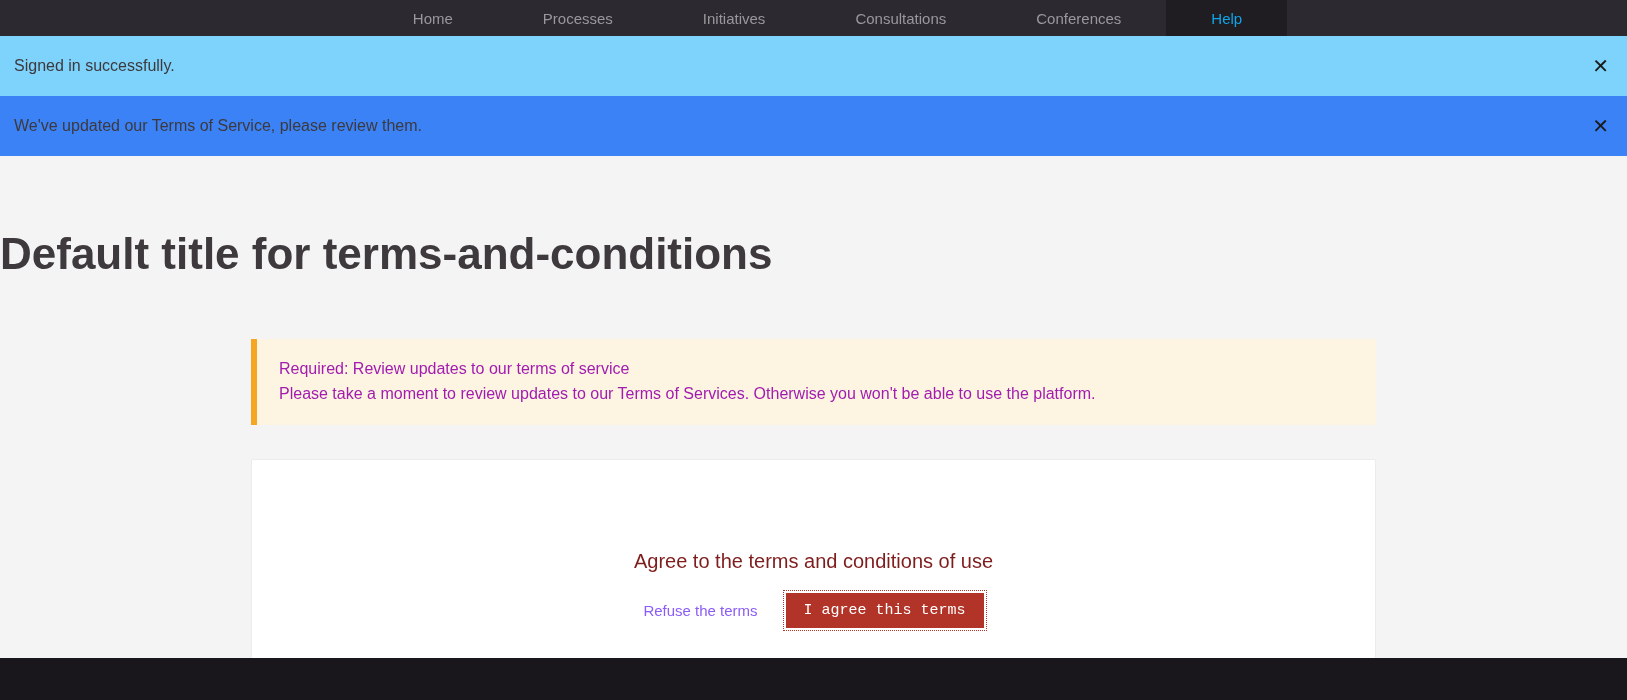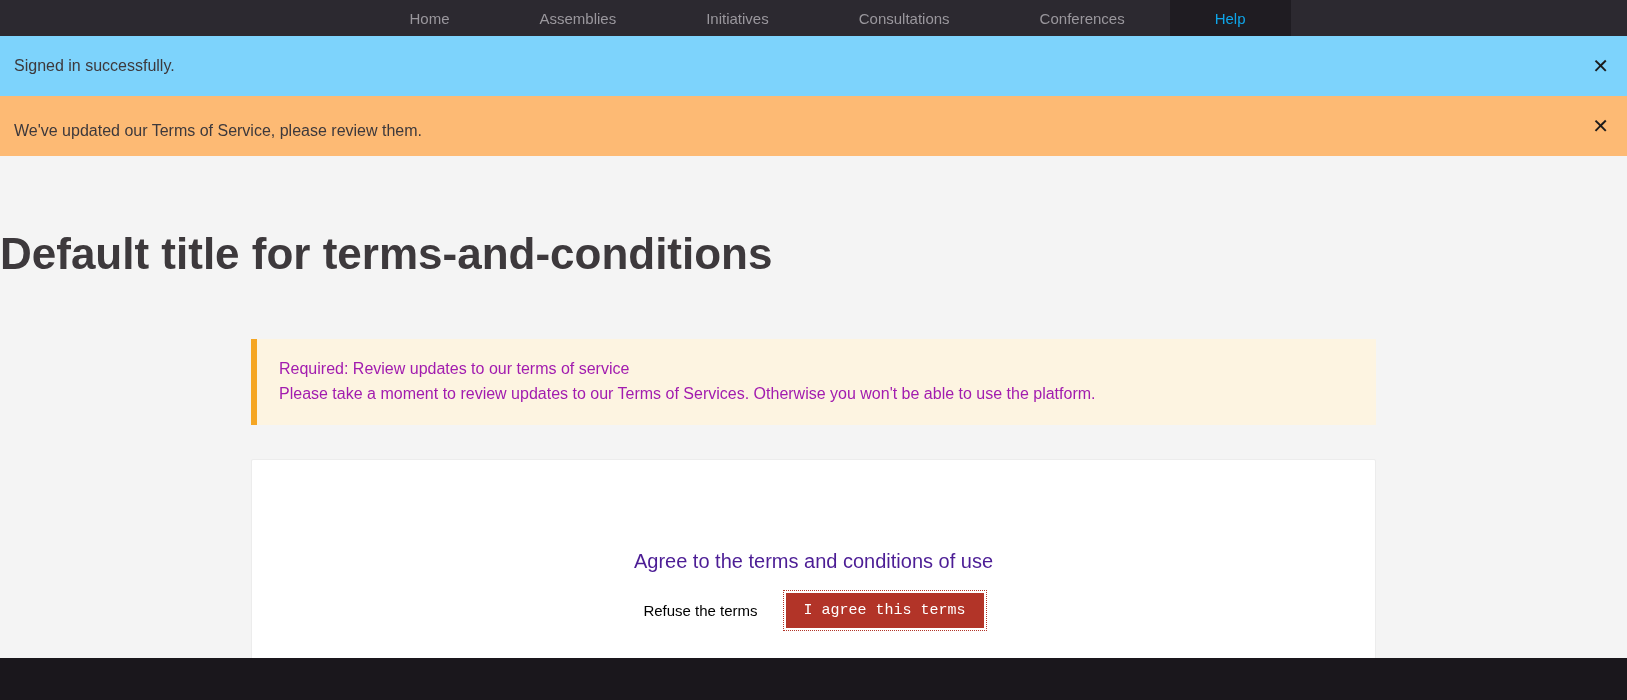--- a/index.html
+++ b/index.html
@@ -40,21 +40,21 @@
 
   
   .flash {
     display: flex;
     align-items: center;
     justify-content: space-between;
     padding: 16px 14px 16px 14px;
     font-size: 16px;
   }
   .flash.success { background: #7dd3fc; color: #3d393c; justify-content: space-between; }
-  .flash.info    { background: #fdba74; color: #3d393c; align-items: flex-end; }
+  .flash.info    { background: #3b82f6; color: #3d393c; }
   .flash .close-icon {
     font-size: 20px;
     line-height: 1;
     cursor: pointer;
     padding: 4px;
     color: #1b1b1b;
   }
 
   
   main { padding: 55px 0 40px 0; }
@@ -86,31 +86,31 @@
   
   .card {
     background: #ffffff;
     border: 1px solid #ececec;
     border-radius: 2px;
     padding: 90px 40px 36px 40px;
     text-align: center;
   }
   .card-heading {
     font-size: 20px;
-    color: #4c1d95;
+    color: #7f1d1d;
     margin-bottom: 20px;
   }
   .actions {
     display: flex;
     justify-content: center;
     align-items: center;
     gap: 28px;
   }
   .link-refuse {
-    color: #000000;
+    color: #8b5cf6;
     font-size: 15px;
     text-decoration: none;
     cursor: pointer;
   }
   .btn-agree {
     background: #b23428;
     color: #ffffff;
     border: none;
     padding: 9px 18px;
     font-size: 15px;
@@ -129,21 +129,21 @@
     left: 0;
     right: 0;
   }
 </style>
 </head>
 <body>
 
 <nav class="topnav">
   <ul>
     <li>Home</li>
-    <li>Assemblies</li>
+    <li>Processes</li>
     <li>Initiatives</li>
     <li>Consultations</li>
     <li>Conferences</li>
     <li class="active">Help</li>
   </ul>
 </nav>
 
 <div class="flash success">
   <span>Signed in successfully.</span>
   <span class="close-icon">✕</span>

